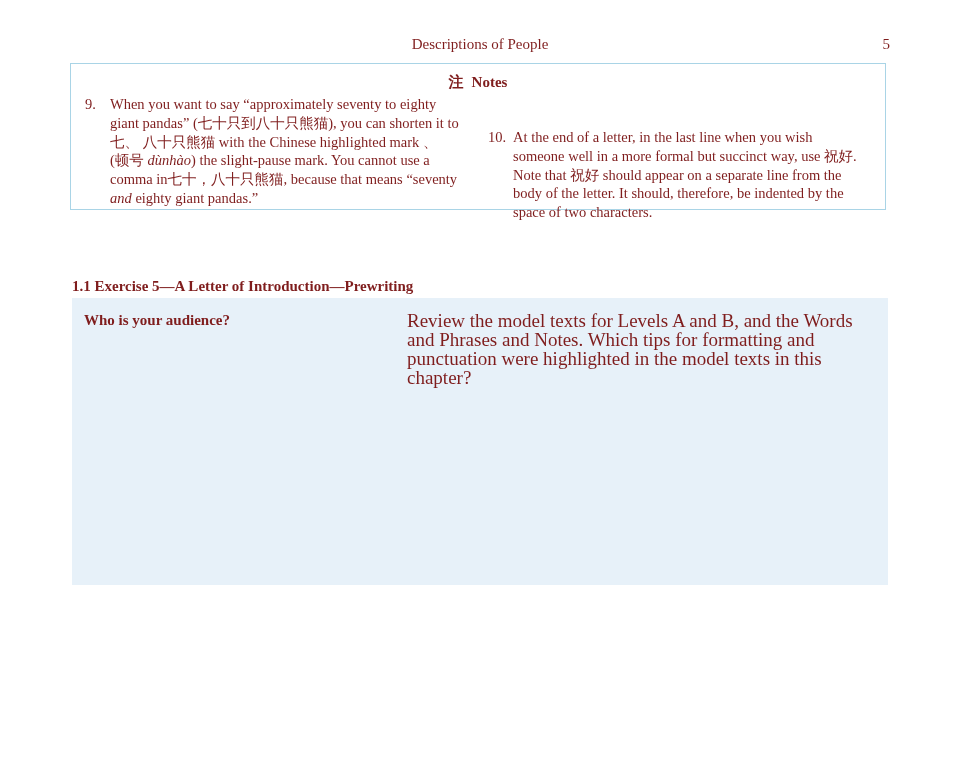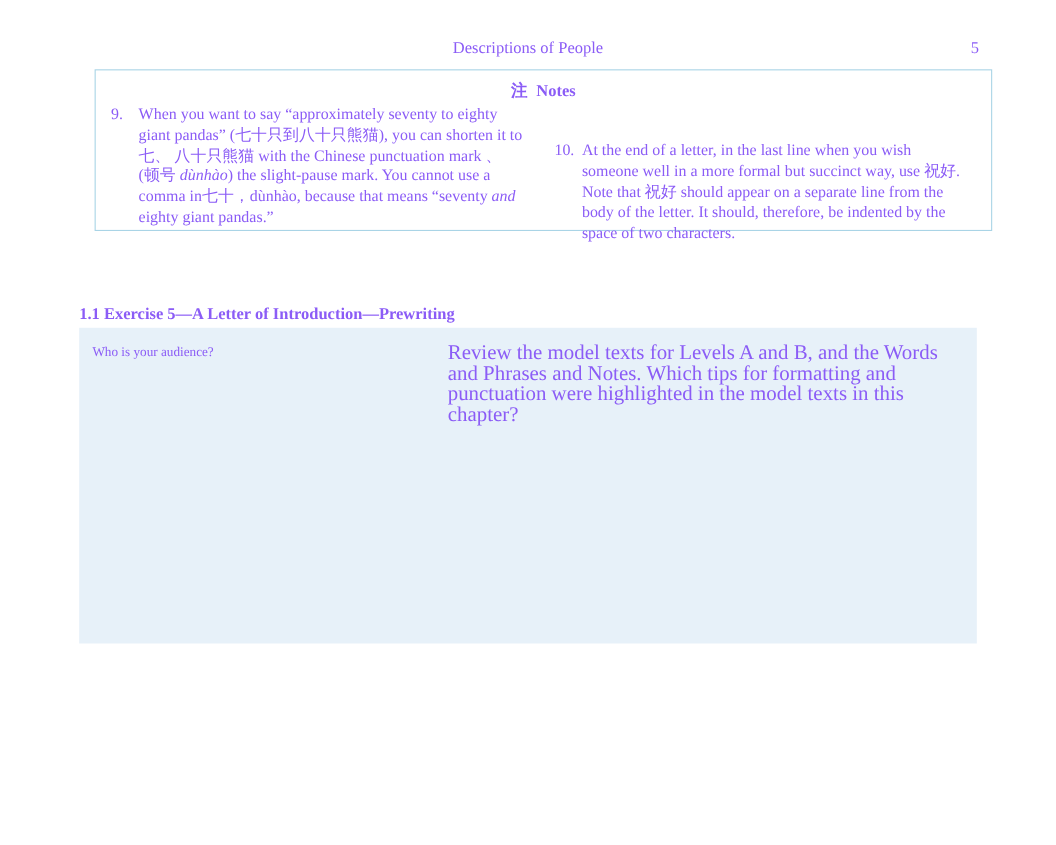--- a/index.html
+++ b/index.html
@@ -6,21 +6,21 @@
     margin: 0;
     padding: 0;
     background: #ffffff;
   }
   .page {
     position: relative;
     width: 960px;
     height: 768px;
     background: #ffffff;
     font-family: "Liberation Serif", "DejaVu Serif", serif;
-    color: #8b5cf6;
+    color: #7f1d1d;
     overflow: hidden;
   }
   
   .running-head {
     position: absolute;
     top: 36px;
     left: 0;
     width: 100%;
     height: 20px;
     font-size: 15px;
@@ -32,21 +32,21 @@
     text-align: center;
   }
   .running-head .rh-pagenum {
     position: absolute;
     right: 70px;
     top: 0;
   }
   
   .notes-box {
     position: absolute;
-    left: 86px;
+    left: 70px;
     top: 63px;
     width: 816px;
     height: 147px;
     background: #ffffff;
     border: 1px solid #a9d4e6;
     box-sizing: border-box;
   }
   .notes-title {
     text-align: center;
     font-weight: bold;
@@ -92,22 +92,23 @@
     top: 298px;
     width: 816px;
     height: 287px;
     background: #e7f1f9;
     box-sizing: border-box;
     display: flex;
     padding: 13px 22px 0 12px;
   }
   .panel-left {
     flex: 0 0 323px;
-    font-size: 12px;
+    font-size: 15px;
     line-height: 19px;
+    font-weight: bold;
   }
   .panel-right {
     flex: 1;
     font-size: 19px;
     line-height: 19px;
   }
   .question-2 {
     margin-top: 93px;
   }
 </style>
@@ -122,21 +123,21 @@
   </div>
 
   <div class="notes-box">
     <div class="notes-title">
       <span class="cjk">注</span><span>Notes</span>
     </div>
     <div class="notes-cols">
       <div class="notes-col left">
         <div class="note-item">
           <span class="note-num">9.</span>
-          <span class="note-text"><span>When you want to say “approximately seventy to eighty giant pandas” (七十只到八十只熊猫), you can shorten it to 七、 八十只熊猫 with the Chinese punctuation mark 、 (顿号 </span><span class="it">dùnhào</span><span>) the slight-pause mark. You cannot use a comma in七十，dùnhào, because that means “seventy </span><span class="it">and</span><span> eighty giant pandas.”</span></span>
+          <span class="note-text"><span>When you want to say “approximately seventy to eighty giant pandas” (七十只到八十只熊猫), you can shorten it to 七、 八十只熊猫 with the Chinese highlighted mark 、 (顿号 </span><span class="it">dùnhào</span><span>) the slight-pause mark. You cannot use a comma in七十，八十只熊猫, because that means “seventy </span><span class="it">and</span><span> eighty giant pandas.”</span></span>
         </div>
       </div>
       <div class="notes-col right">
         <div class="note-item">
           <span class="note-num">10.</span>
           <span class="note-text">At the end of a letter, in the last line when you wish someone well in a more formal but succinct way, use 祝好. Note that 祝好 should appear on a separate line from the body of the letter. It should, therefore, be indented by the space of two characters.</span>
         </div>
       </div>
     </div>
   </div>

